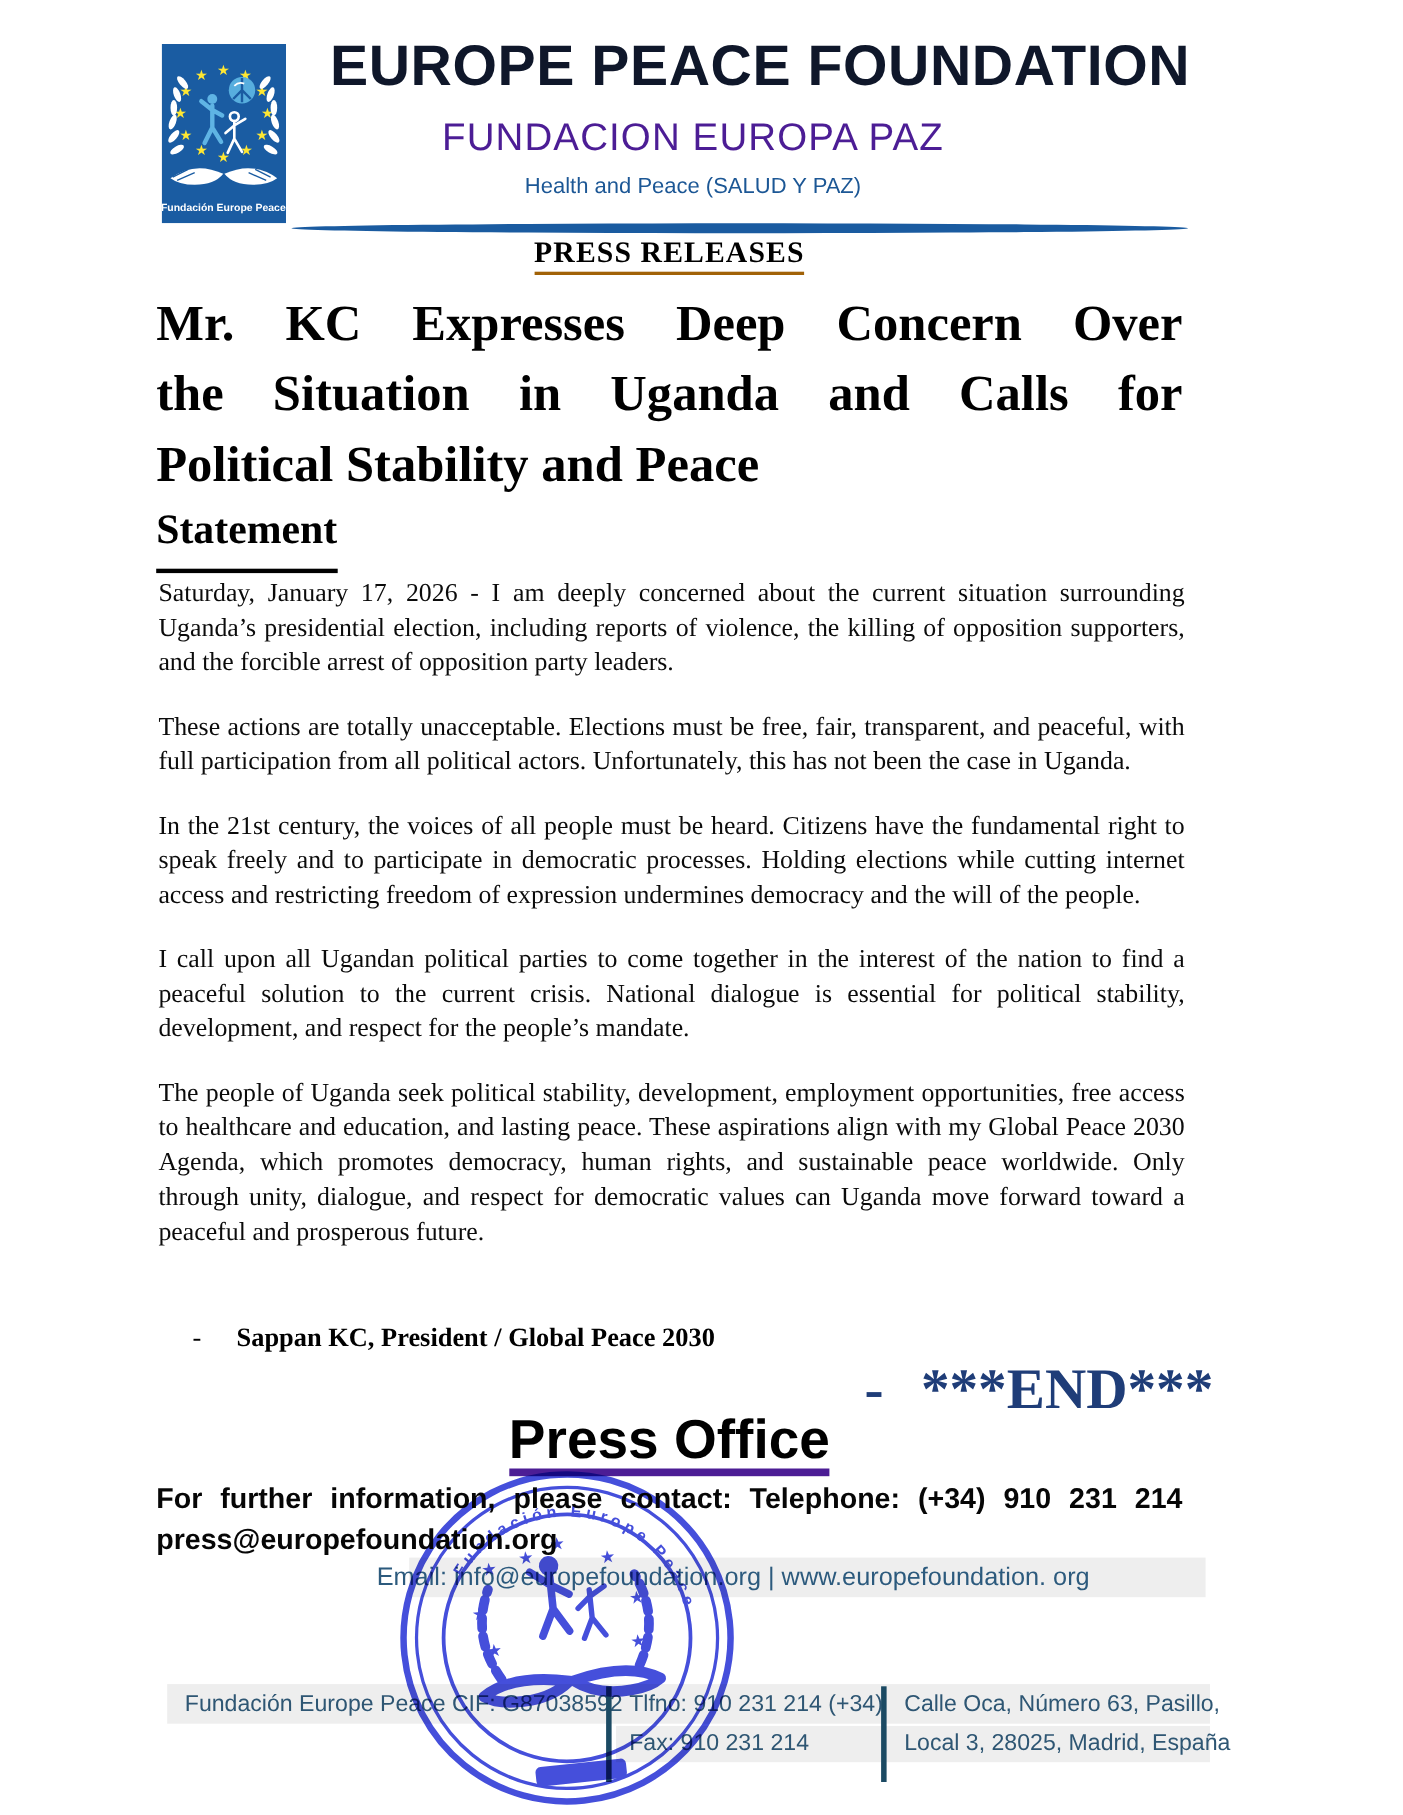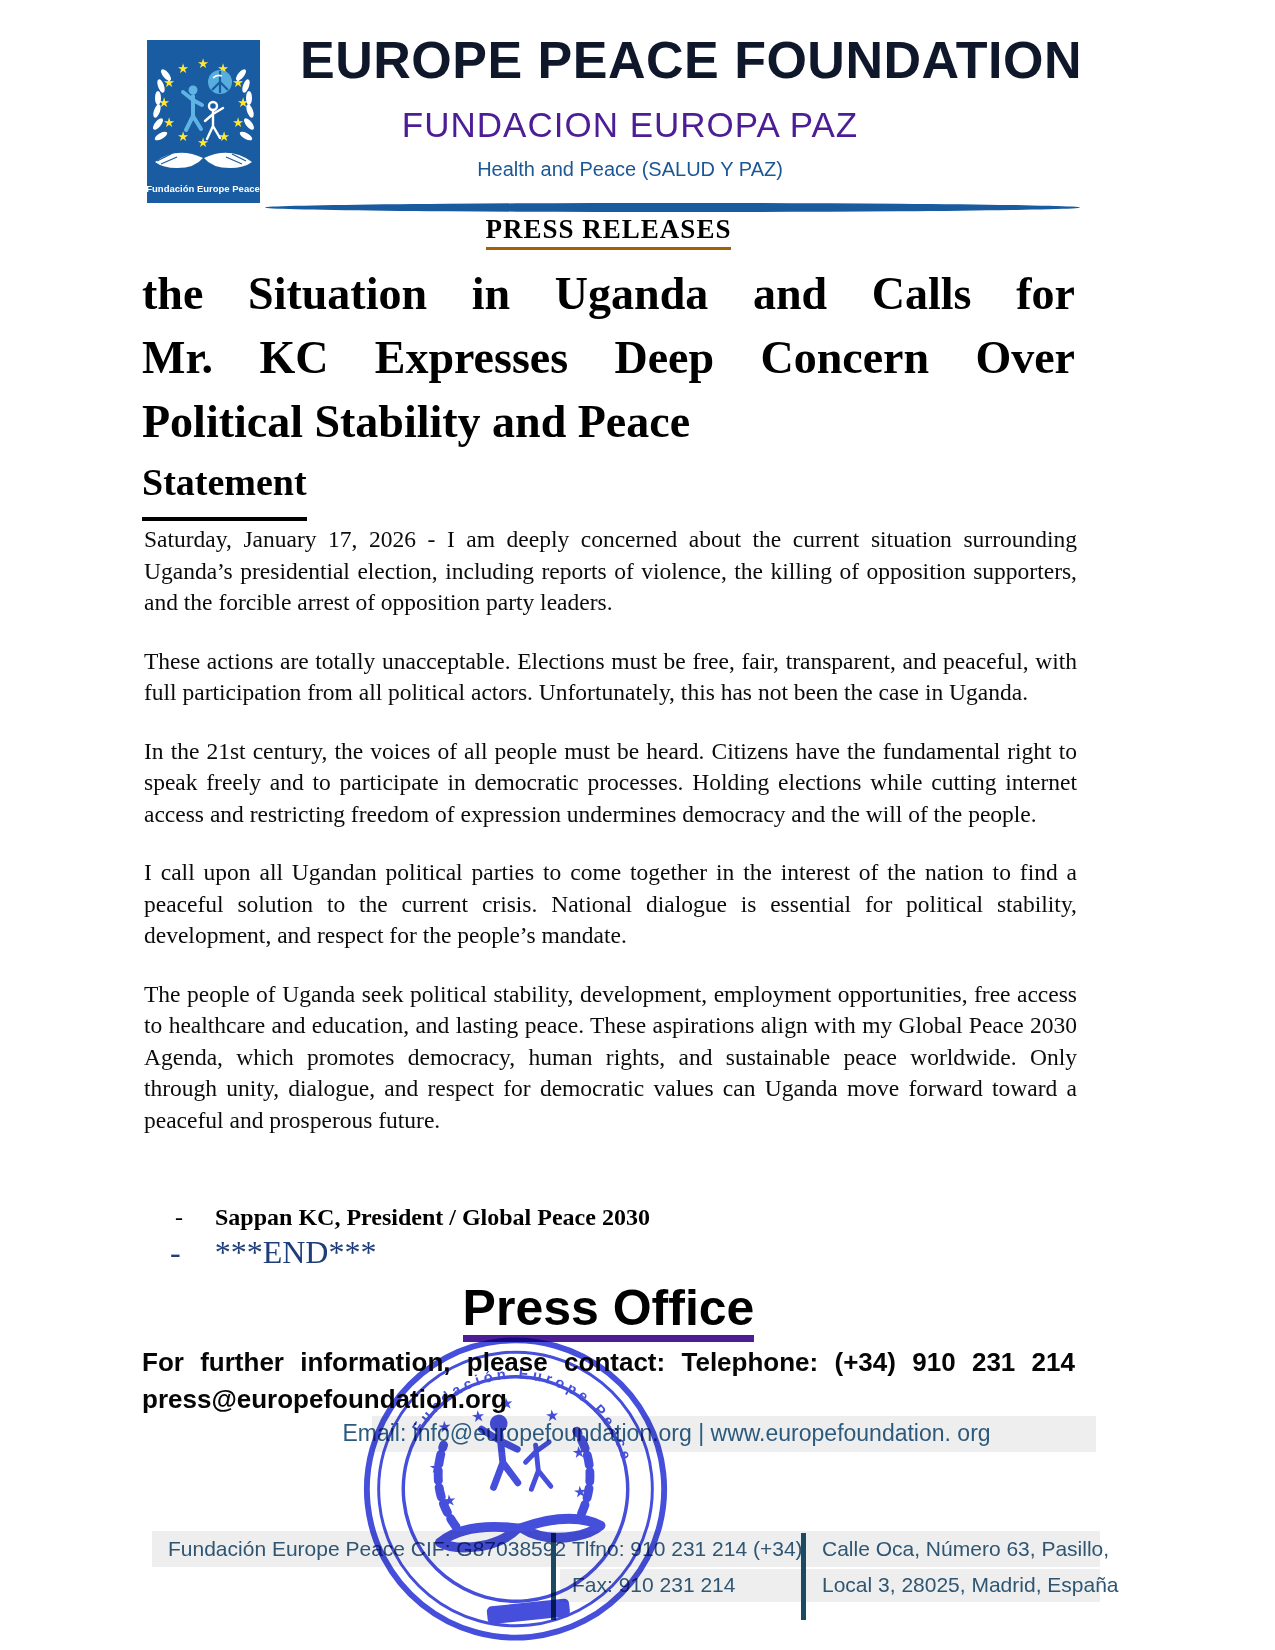--- a/index.html
+++ b/index.html
@@ -49,22 +49,22 @@
     position:absolute; top:524px; left:144px; width:933px;
     font-size:23.5px; line-height:31.5px; text-align:justify; color:#0b0b0b;
   }
   .body-copy p { margin:0 0 27px 0; }
   .signature {
     position:absolute; top:1204px; left:142px; width:933px; font-size:24px;
   }
   .signature .dash { display:inline-block; margin-left:33px; }
   .signature .name { font-weight:bold; margin-left:32px; }
   .end-marker {
-    position:absolute; top:1234px; left:142px; width:933px; text-align:left;
-    color:#1f3d78; font-size:32px; padding-left:28px;
+    position:absolute; top:1234px; left:142px; width:933px; text-align:right;
+    color:#1f3d78; font-size:52px; padding-left:28px;font-weight:bold;
   }
   .end-marker .dash { margin-right:34px; }
   .press-office {
     position:absolute; top:1282px; left:142px; width:933px; text-align:center;
   }
   .press-office span {
     font-family:"Liberation Sans", sans-serif; font-weight:bold; font-size:50px;
     border-bottom:7px solid #4c1d95; padding-bottom:0px; display:inline-block; line-height:1.05;
   }
   .contact {
@@ -168,22 +168,22 @@
     </div>
   </div>
 
   <div class="header-divider"></div>
 
   <div class="press-releases">
     <span>PRESS RELEASES</span>
   </div>
 
   <div class="article-title">
+    <div class="just">Mr. KC Expresses Deep Concern Over</div>
     <div class="just">the Situation in Uganda and Calls for</div>
-    <div class="just">Mr. KC Expresses Deep Concern Over</div>
     <div>Political Stability and Peace</div>
   </div>
 
   <div class="statement">
     <span>Statement</span>
   </div>
 
   <div class="body-copy">
     <p>Saturday, January 17, 2026 - I am deeply concerned about the current situation surrounding Uganda’s presidential election, including reports of violence, the killing of opposition supporters, and the forcible arrest of opposition party leaders.</p>
     <p>These actions are totally unacceptable. Elections must be free, fair, transparent, and peaceful, with full participation from all political actors. Unfortunately, this has not been the case in Uganda.</p>

